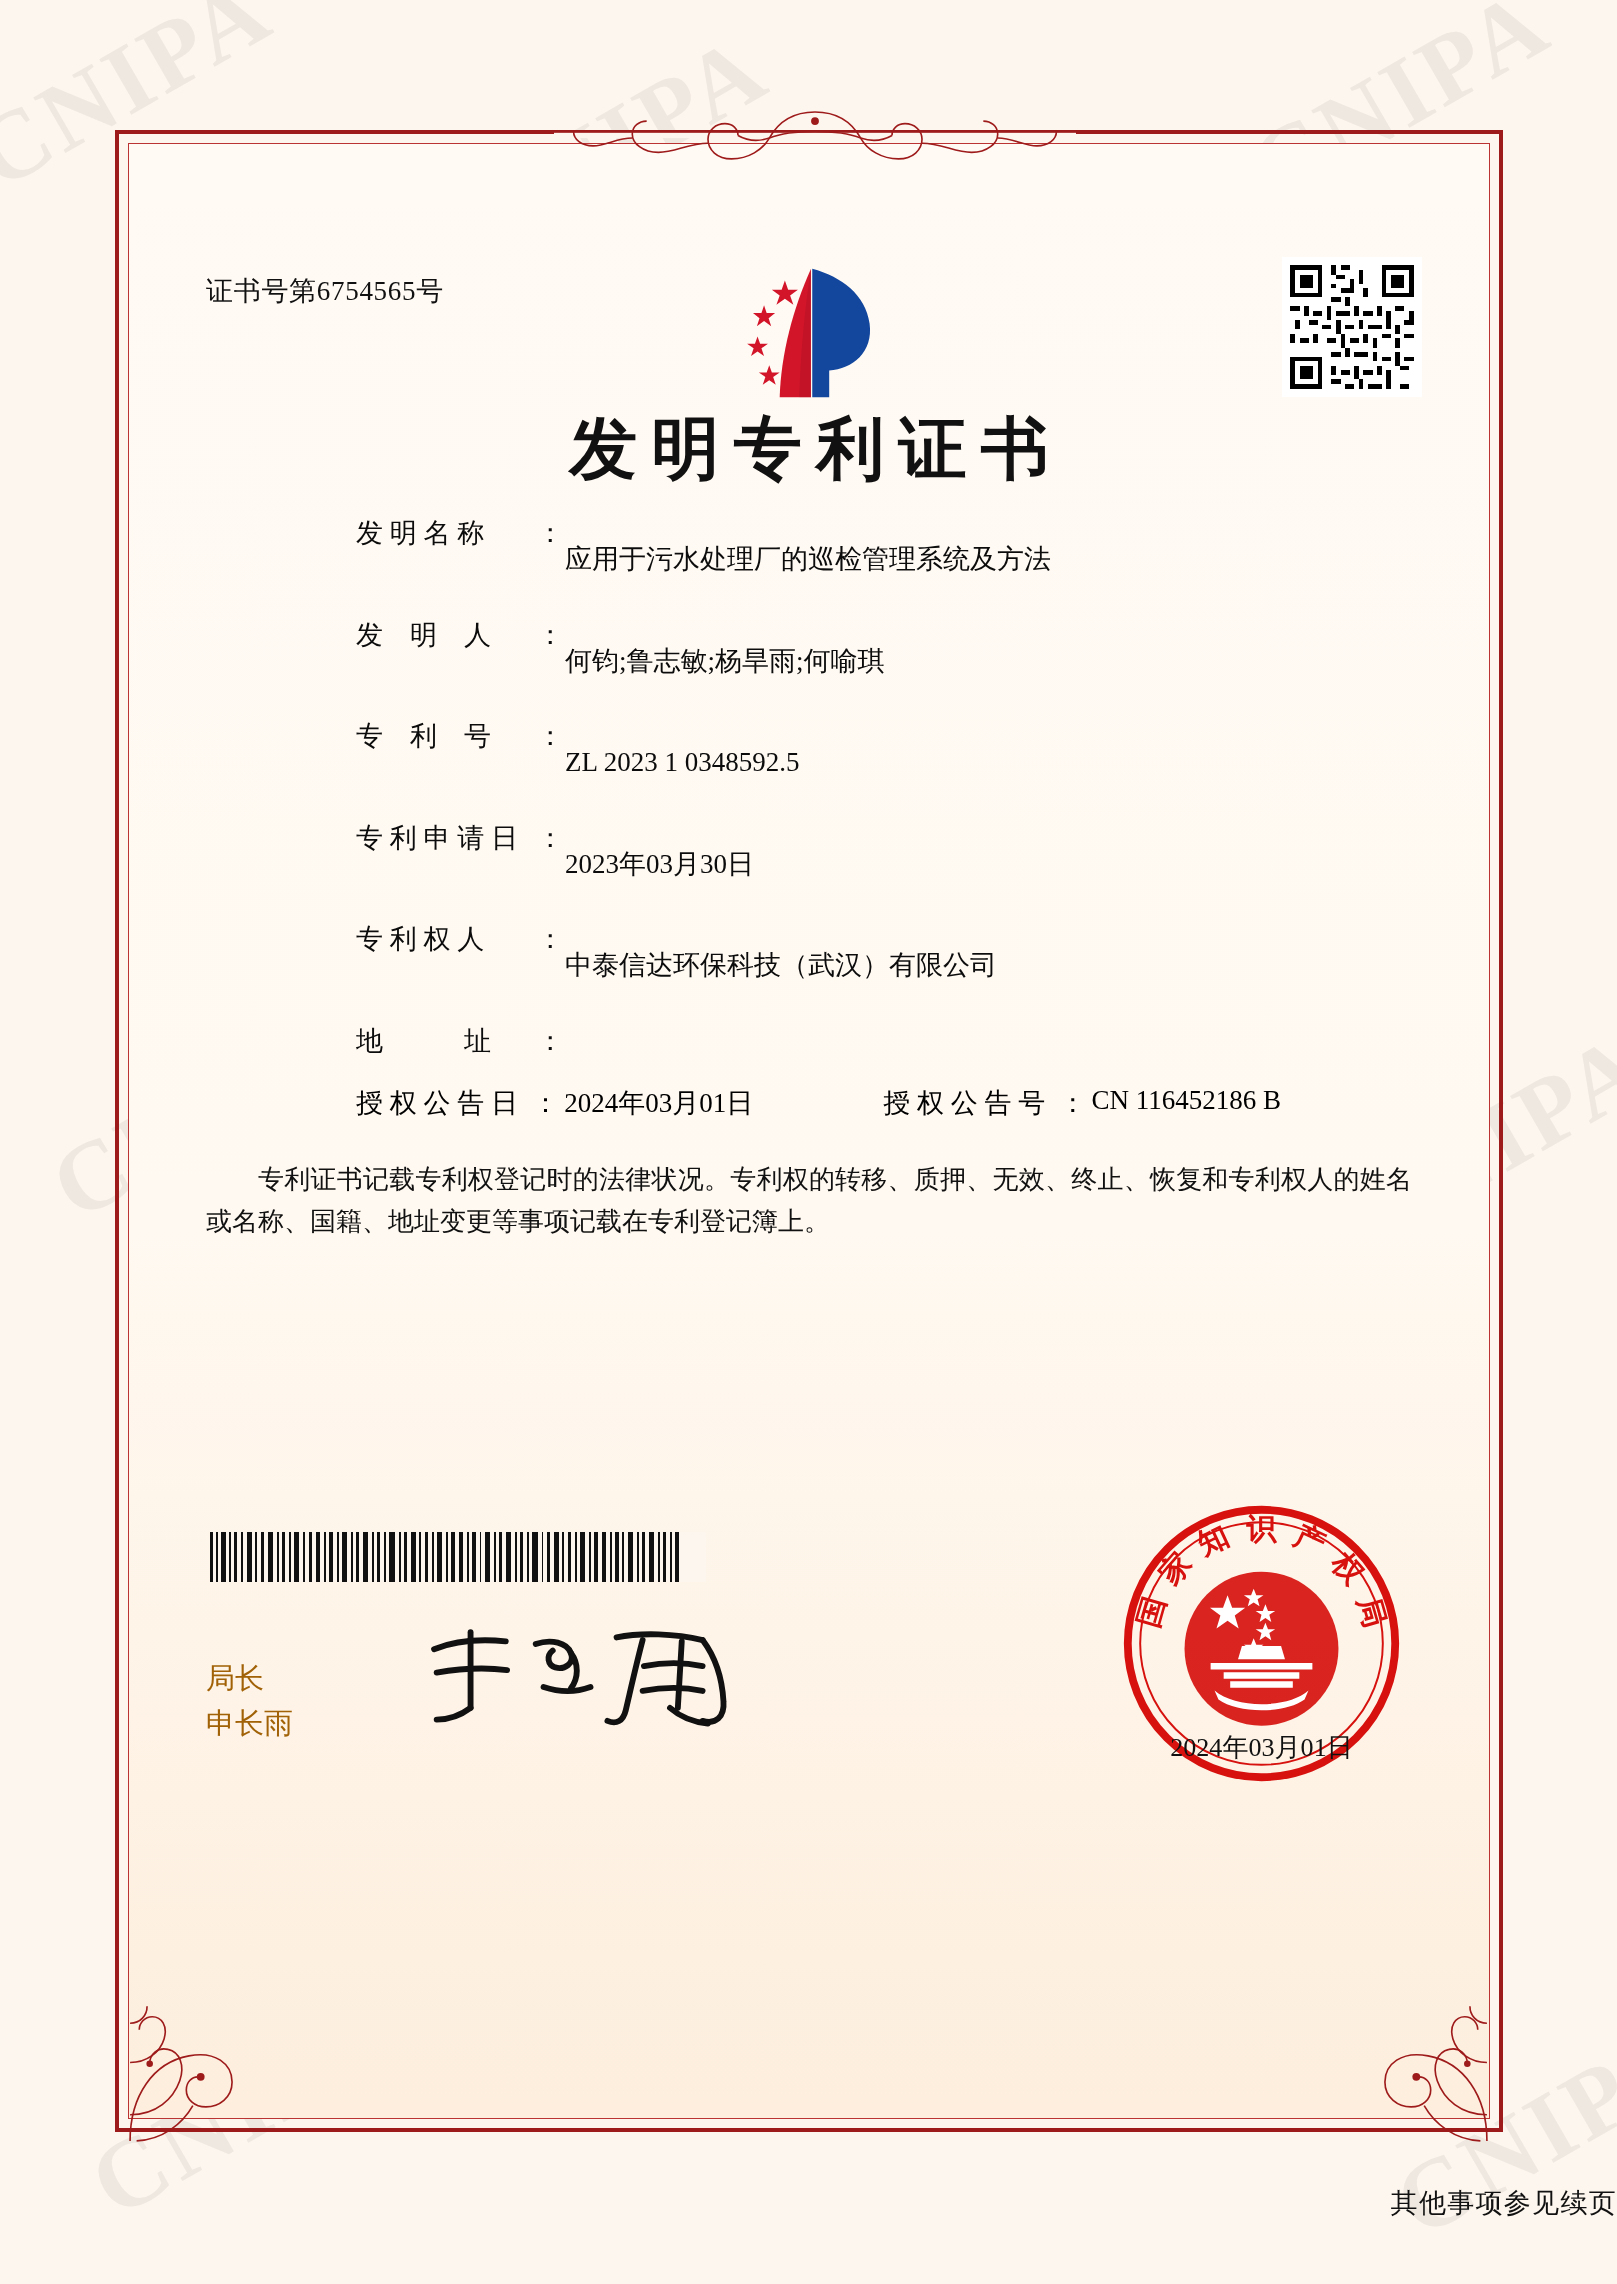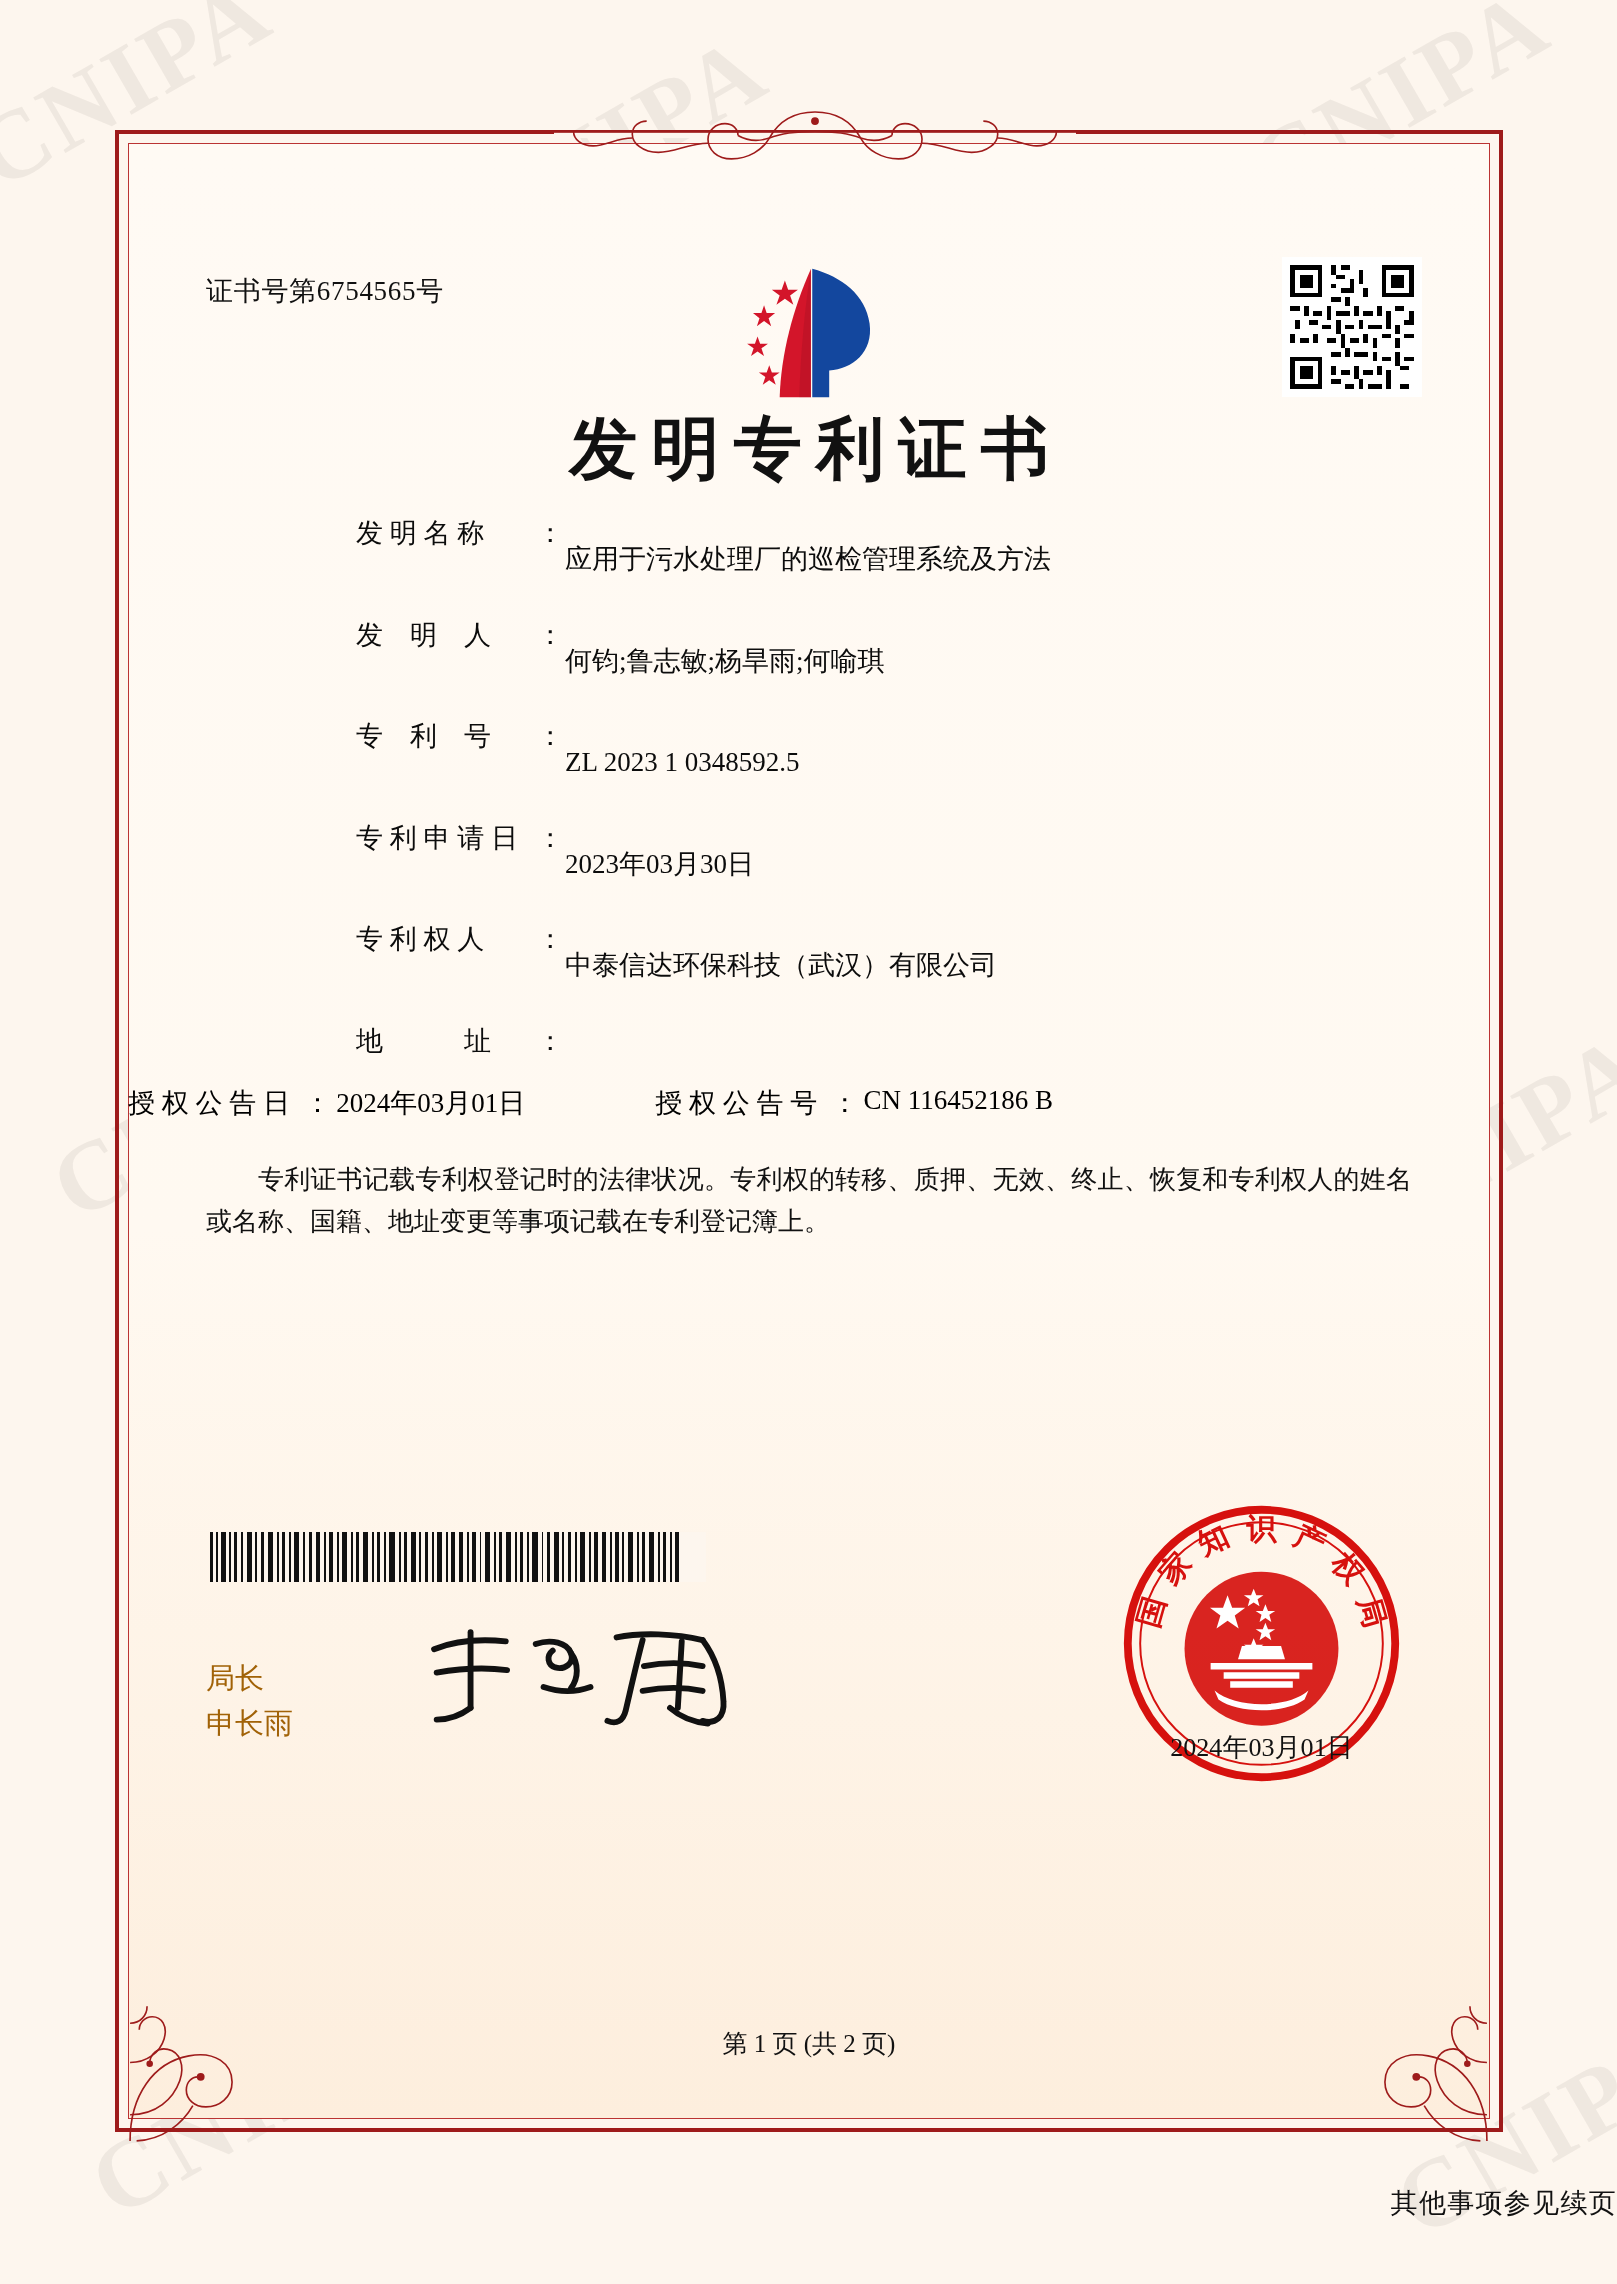--- a/index.html
+++ b/index.html
@@ -151,21 +151,21 @@
   .f-colon { margin: 0 1.3px 0 0; }
   .f-value { flex: 1; line-height: 1.5; margin-top: 24px; }
   .addr-row { margin-bottom: 26px; }
   .addr-val { max-width: 835px; }
   .dual-row {
     display: flex;
     padding-left: 228px;
     font-size: 27px;
     margin-bottom: 38px;
   }
-  .dual-left { display: flex; margin-left: -228px; }
+  .dual-left { display: flex; margin-left: -228px; padding-left: 228px; }
   .dual-left .lw { display: flex; justify-content: space-between; width: 176px; }
   .dual-left .vv { margin-left: 5.2px; }
   .dual-right { margin-left: 130px; display: flex; }
   .dual-right .lw { display: flex; justify-content: space-between; width: 176px; }
   .dual-right .vv { margin-left: 5.2px; }
 
   .para {
     font-size: 26px;
     line-height: 1.62;
     color: #111;
@@ -595,18 +595,17 @@
         <path d="M452 46 C 470 70 482 104 484 140 C 486 164 472 176 452 170"></path>
         <path d="M402 150 C 418 164 438 172 460 174"></path>
       </g>
     </svg>
 
     <div class="sign-block">
       <div>局长</div>
       <div>申长雨</div>
     </div>
 
-    <div class="page-no">第 1 页 (共 2 页)</div>
   </div>
 
   <div class="footer-note">其他事项参见续页</div>
 </div>
 
 
 </body></html>

